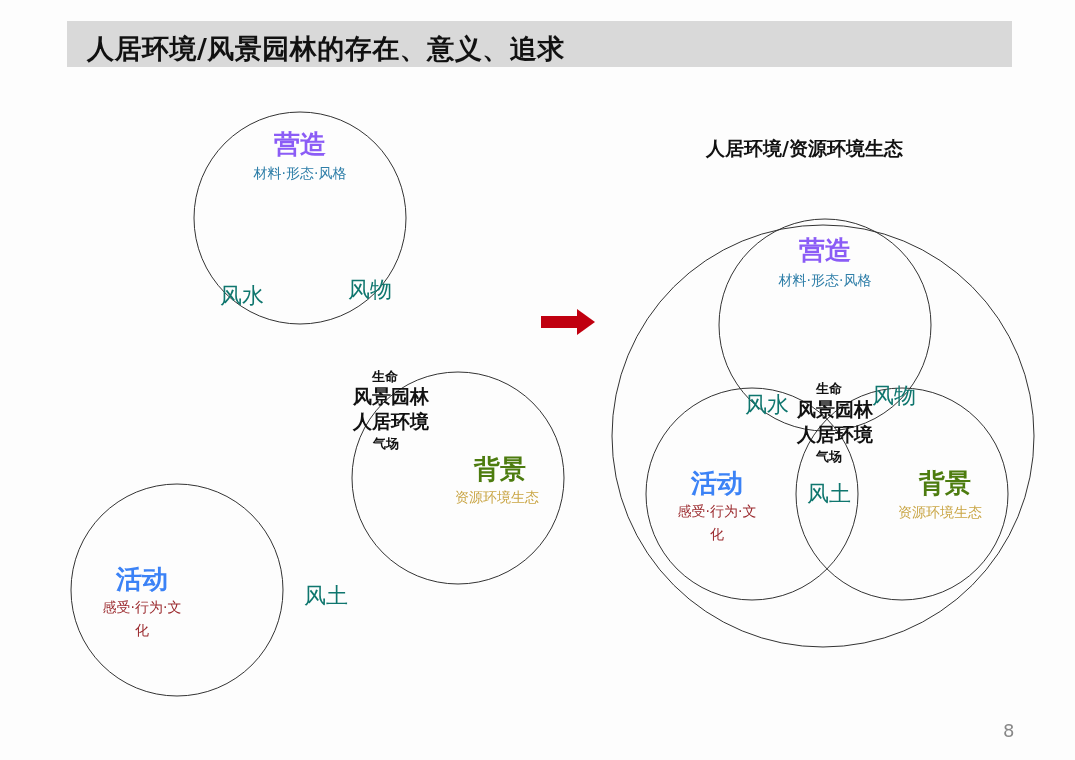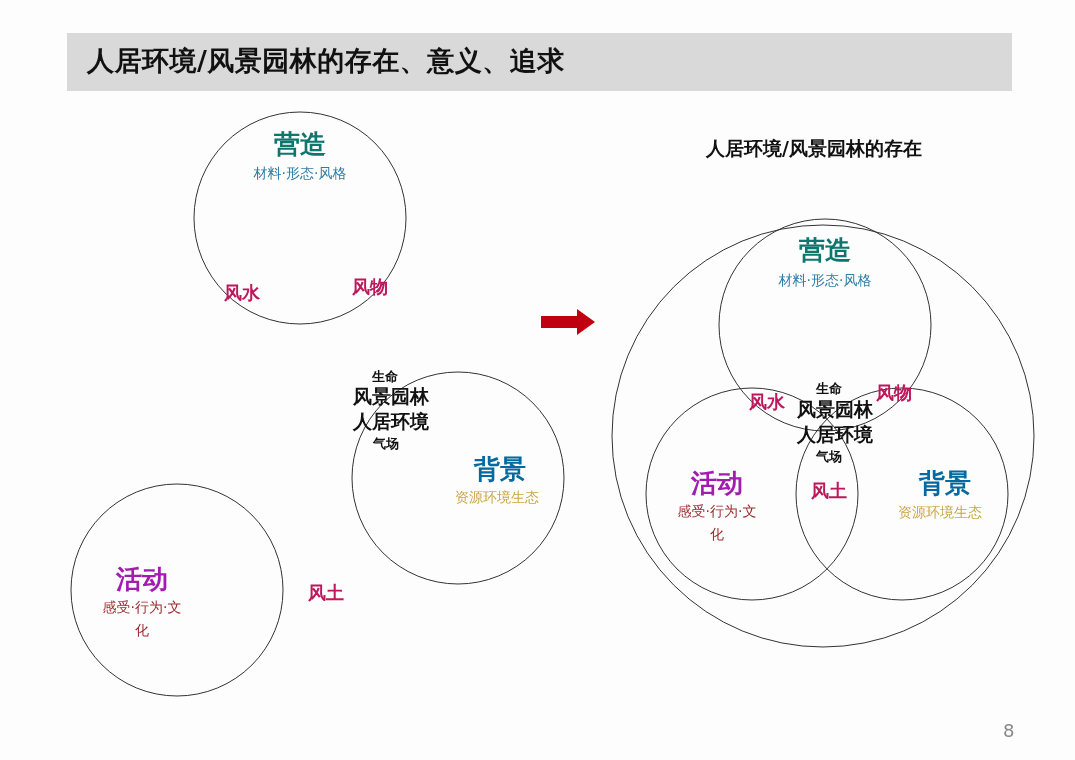--- a/index.html
+++ b/index.html
@@ -1,30 +1,30 @@
 <!DOCTYPE html>
 <html><head>
 <meta charset="utf-8">
 <style>
   html, body { margin:0; padding:0; }
   body { width:1075px; height:760px; background:#fdfdfd; position:relative; overflow:hidden;
          font-family:"DejaVu Sans","Liberation Sans",sans-serif; }
-  .title-bar { position:absolute; left:67px; top:21px; width:945px; height:58px; background:#d9d9d9;margin-top:12px; }
+  .title-bar { position:absolute; left:67px; top:21px; width:945px; height:46px; background:#d9d9d9; }
   .title-text { position:absolute; left:20px; top:10px; font-size:27px; font-weight:bold; color:#111; letter-spacing:0.5px; }
   svg.diagram { position:absolute; left:0; top:0; }
   .lbl { position:absolute; white-space:nowrap; text-align:center; transform:translateX(-50%); line-height:1.15; }
   .big { font-size:26px; font-weight:bold; }
   .sub { font-size:14px; }
-  .blue { color:#0f766e; }
+  .blue { color:#8b5cf6; }
   .blue-sub { color:#2e7ea8; }
-  .red { color:#a21caf; }
+  .red { color:#3b82f6; }
   .red-sub { color:#9b2a2e;text-align:center; }
-  .gold { color:#0369a1;text-align:center; }
+  .gold { color:#4d7c0f;text-align:center; }
   .gold-sub { color:#c9a544; }
-  .gray { color:#be185d; font-weight:bold; font-size:18px; }
+  .gray { color:#0f766e; font-weight:normal; font-size:22px; }
   .core-small { font-size:13px; font-weight:bold; color:#111; }
   .core-big { font-size:19px; font-weight:bold; color:#111; }
   .page-num { position:absolute; left:1003px; top:720px; font-size:18px; color:#888; }
   .right-title { position:absolute; left:706px; top:136px; font-size:19px; font-weight:bold; color:#111; }
 </style>
 </head>
 <body>
 
 <div class="title-bar">
   <div class="title-text">人居环境/风景园林的存在、意义、追求</div>
@@ -58,21 +58,21 @@
 <div class="lbl core-small" style="left:386px; top:437px;">气场</div>
 
 <div class="lbl big gold" style="left:500px; top:455px;">背景</div>
 <div class="lbl sub gold-sub" style="left:497px; top:489px;">资源环境生态</div>
 
 <div class="lbl big red" style="left:142px; top:565px;">活动</div>
 <div class="lbl sub red-sub" style="left:142px; top:599px;">感受·行为·文</div>
 <div class="lbl sub red-sub" style="left:142px; top:622px;">化</div>
 <div class="lbl gray" style="left:326px; top:583px;">风土</div>
 
-<div class="right-title">人居环境/风景园林的存在</div>
+<div class="right-title">人居环境/资源环境生态</div>
 
 <div class="lbl big blue" style="left:825px; top:236px;">营造</div>
 <div class="lbl sub blue-sub" style="left:825px; top:272px;">材料·形态·风格</div>
 
 <div class="lbl gray" style="left:767px; top:392px;">风水</div>
 <div class="lbl gray" style="left:894px; top:383px;">风物</div>
 
 <div class="lbl core-small" style="left:829px; top:382px;">生命</div>
 <div class="lbl core-big" style="left:835px; top:399px;">风景园林</div>
 <div class="lbl core-big" style="left:835px; top:424px;">人居环境</div>

